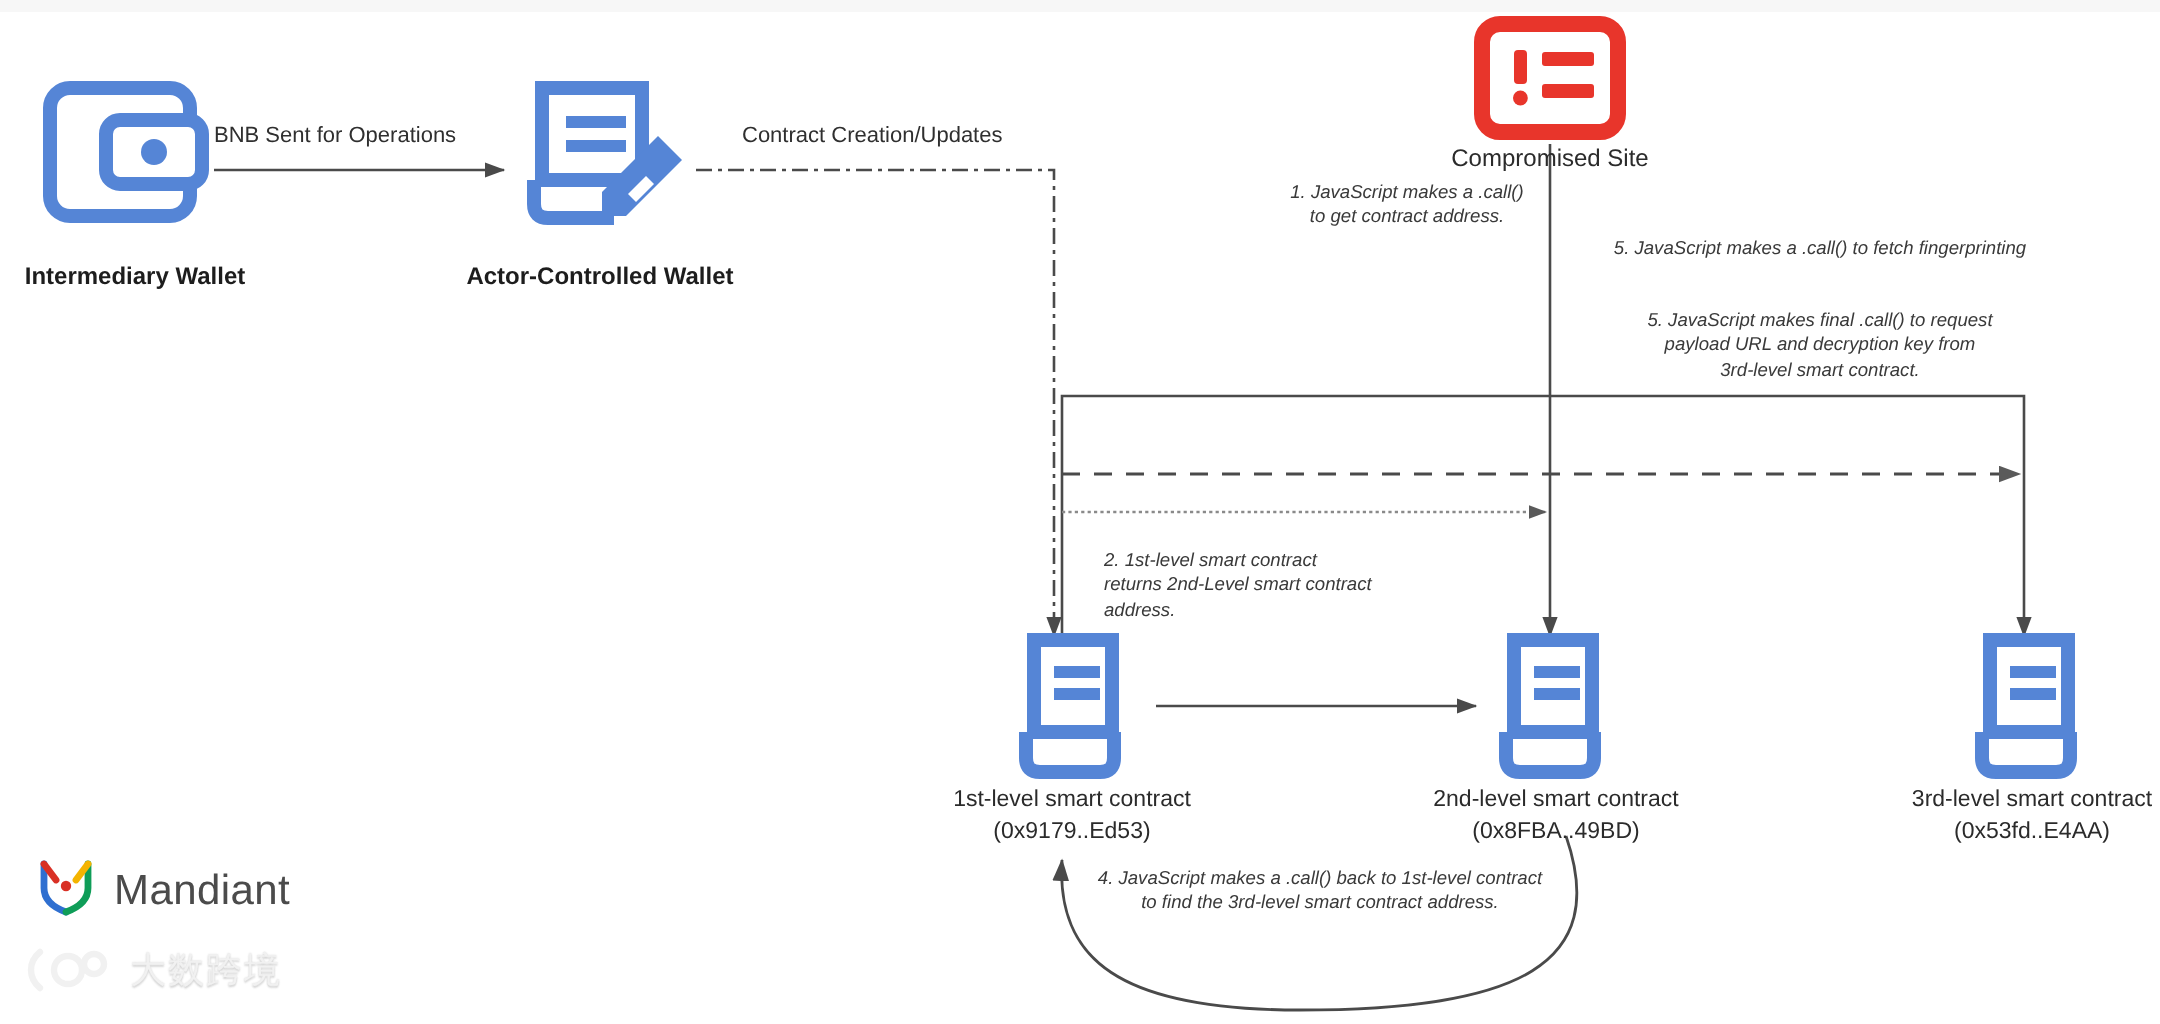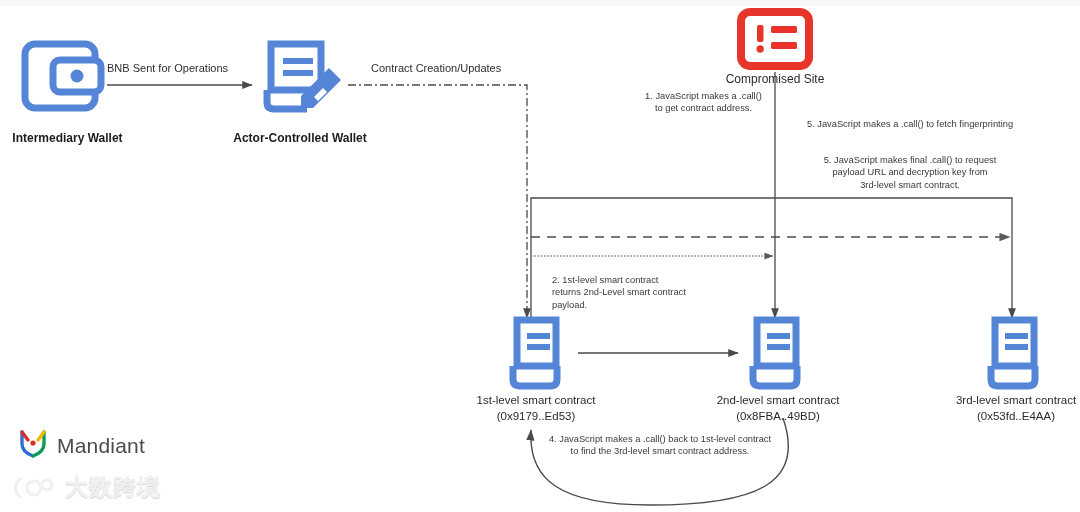--- a/index.html
+++ b/index.html
@@ -3,28 +3,28 @@
 <meta charset="utf-8">
 <style>
   html,body{margin:0;padding:0;background:#ffffff;}
   body{width:1080px;height:512px;position:relative;overflow:hidden;
        font-family:"Liberation Sans","DejaVu Sans",sans-serif;color:#3c3c3c;}
   #stage{position:absolute;inset:0;width:1080px;height:512px;}
   .svglayer{position:absolute;left:0;top:0;width:1080px;height:512px;pointer-events:none;}
   .node{position:absolute;}
   .nlabel{position:absolute;text-align:center;font-size:11.5px;line-height:14px;color:#2b2b2b;}
   .nlabel.bold{font-weight:bold;font-size:12px;color:#1d1d1d;}
-  .annot{position:absolute;font-size:9.3px;line-height:12.4px;color:#3a3a3a;}
+  .annot{position:absolute;font-size:9.3px;line-height:12.4px;color:#3a3a3a;font-style:italic;}
   .annot.c{text-align:center;}
   .annot.l{text-align:left;}
   .edgelabel{position:absolute;font-size:11px;color:#2f2f2f;white-space:nowrap;}
   .brand{position:absolute;display:flex;align-items:flex-end;gap:9px;}
   .brandtxt{font-size:21px;color:#4b4b4b;letter-spacing:.2px;}
   .wm{position:absolute;display:flex;align-items:center;gap:7px;opacity:.92;}
-  .wmtxt{font-size:23px;font-weight:bold;color:#f0f0f0;
+  .wmtxt{font-size:18px;font-weight:normal;color:#f0f0f0;
          text-shadow:0 0 1px #d8d8d8,0 1px 1px #cfcfcf;letter-spacing:1px;}
   .topstrip{position:absolute;left:0;top:0;width:1080px;height:6px;background:#f7f7f7;}
 </style>
 </head>
 <body>
 
 <div id="stage">
 
   <div class="topstrip"></div>
 
@@ -138,21 +138,21 @@
 
   <div class="annot c" style="left:794px;top:154px;width:232px;">
     <div>5. JavaScript makes final .call() to request</div>
     <div>payload URL and decryption key from</div>
     <div>3rd-level smart contract.</div>
   </div>
 
   <div class="annot l" style="left:552px;top:274px;width:230px;">
     <div>2. 1st-level smart contract</div>
     <div>returns 2nd-Level smart contract</div>
-    <div>payload.</div>
+    <div>address.</div>
   </div>
 
   <div class="annot c" style="left:515px;top:433px;width:290px;">
     <div>4. JavaScript makes a .call() back to 1st-level contract</div>
     <div>to find the 3rd-level  smart contract address.</div>
   </div>
 
   <div class="brand" style="left:18px;top:428px;">
     <svg width="30" height="30" viewBox="0 0 30 30">
       <path d="M4,4 L4,16 Q4,24 15,28" fill="none" stroke="#2f6fd0" stroke-width="3.4" stroke-linecap="round"></path>

